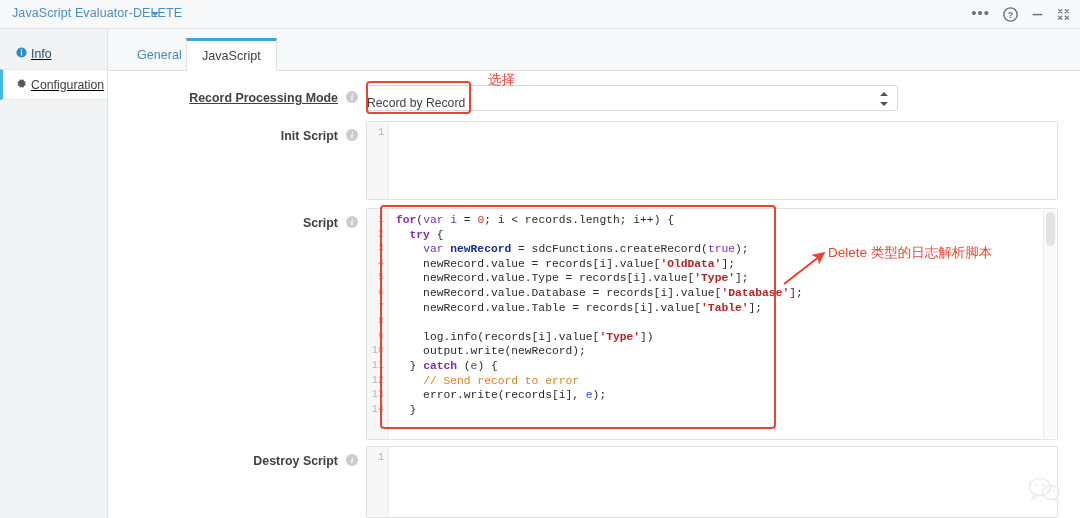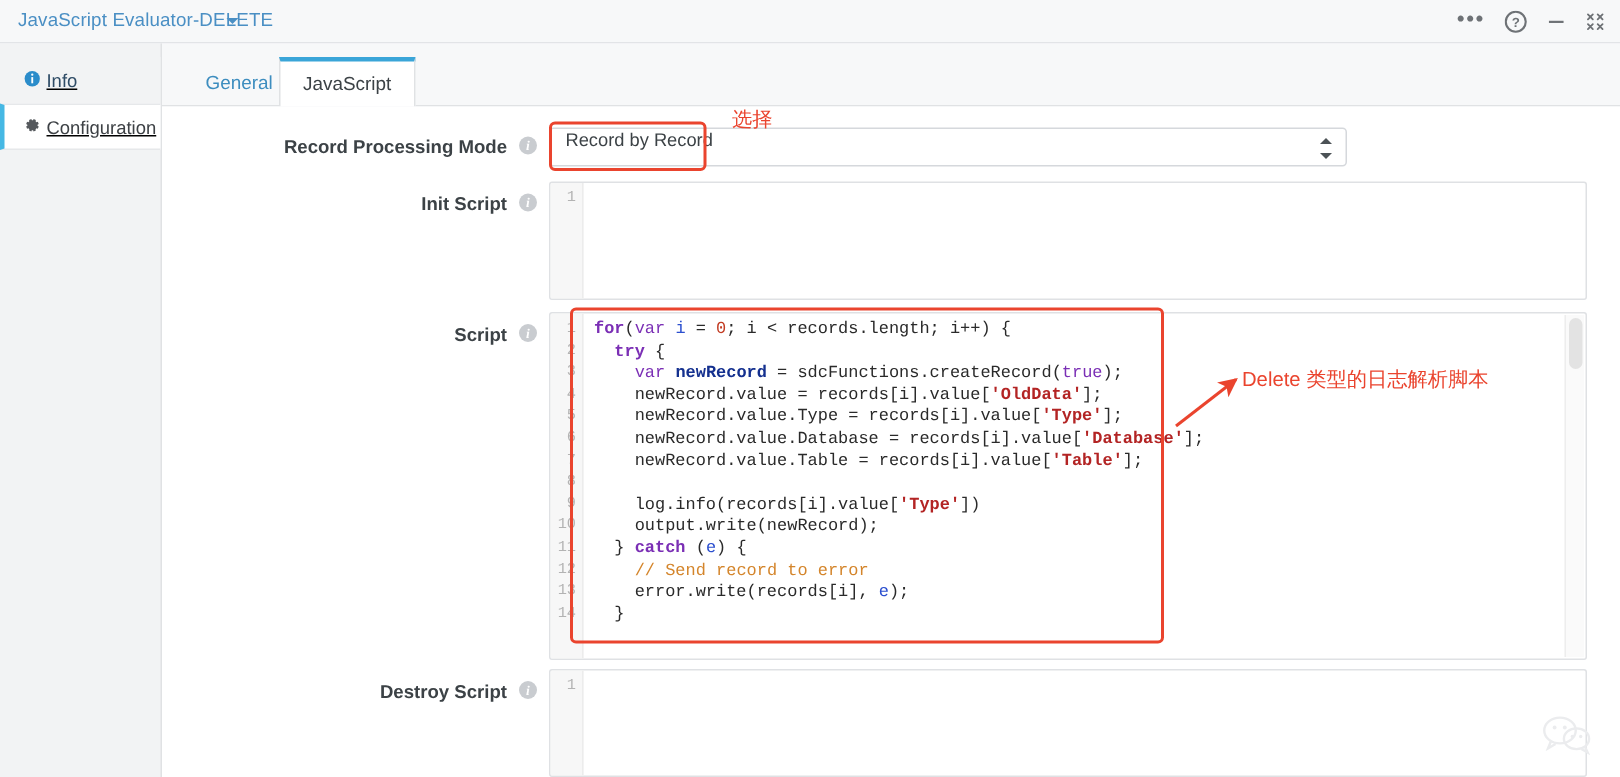--- a/index.html
+++ b/index.html
@@ -98,21 +98,21 @@
     background:#c9ccd0; color:#fff; font-size:9px; font-style:italic;
     font-family:"Liberation Serif", serif;
     display:flex; align-items:center; justify-content:center; font-weight:bold;
   }
 
   
   .selectbox {
     position:absolute; left:258px; top:14px; width:532px; height:26px;
     border:1px solid #d5d8dc; border-radius:3px; background:#fff;
     font-size:12.2px; color:#3c4246;
-    display:flex; align-items:flex-start; padding-left:10px;
+    display:flex; align-items:flex-end; 
   }
   .spin {
     position:absolute; right:9px; top:6px; width:8px; height:14px;
     display:flex; flex-direction:column; align-items:center; justify-content:space-between;
   }
   .spin i { display:block; width:0;height:0; border-left:4px solid transparent;border-right:4px solid transparent; }
   .spin i.up { border-bottom:4.5px solid #4c5256; }
   .spin i.dn { border-top:4.5px solid #4c5256; }
 
   
@@ -236,21 +236,21 @@
       <span>General</span>
     </div>
     <div class="tab js">
       <span>JavaScript</span>
     </div>
   </div>
 
   <div class="pane">
 
     <div class="row" style="top:0;">
-      <span class="flabel" style="left:0; top:20px;">Record Processing Mode</span>
+      <span class="flabel" style="left:0; top:20px;text-decoration:underline;">Record Processing Mode</span>
       <span class="ibadge" style="left:238px; top:20px;">i</span>
 
       <div class="selectbox">
         <span>Record by Record</span>
         <span class="spin">
           <i class="up"></i>
             <i class="dn"></i>
         </span>
       </div>
     </div>

